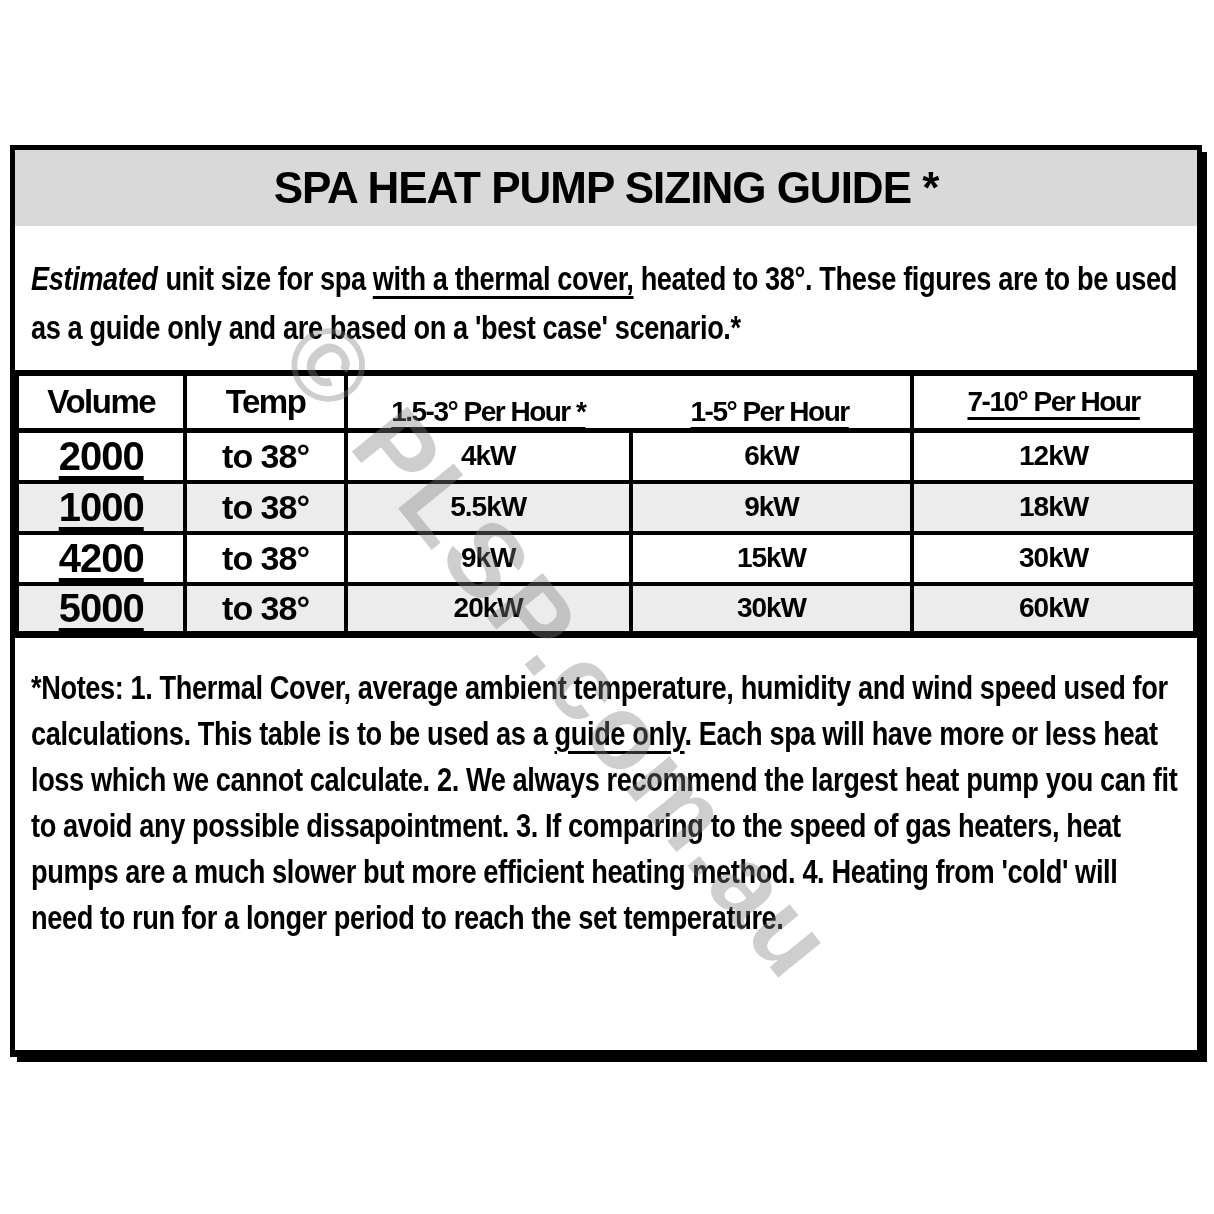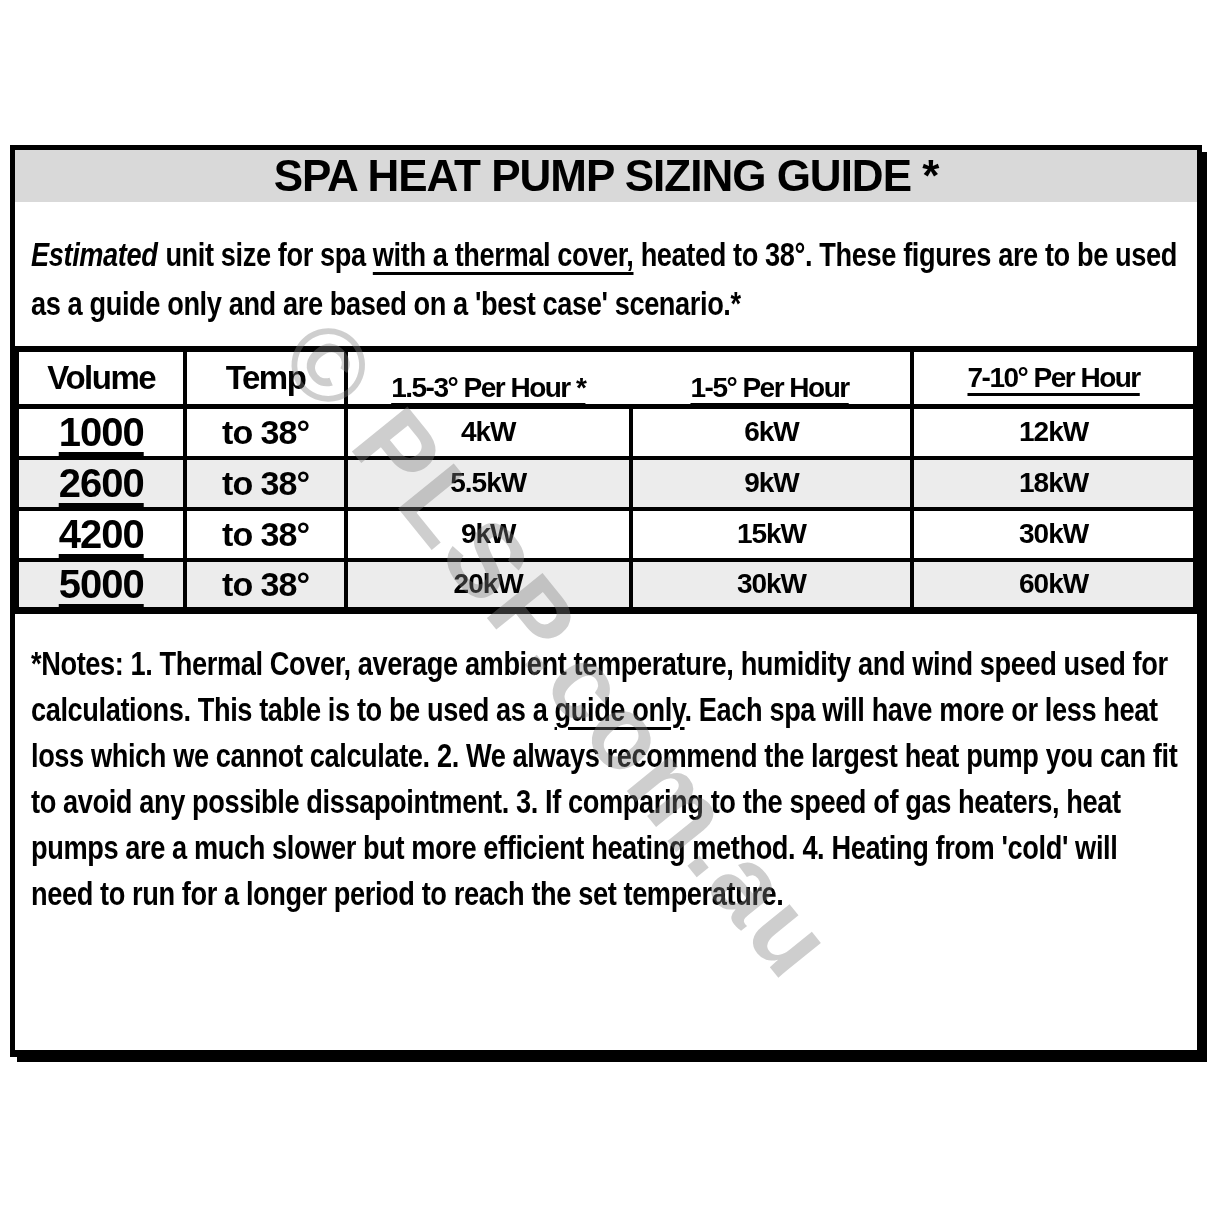--- a/index.html
+++ b/index.html
@@ -15,21 +15,21 @@
   .doc-box {
     position:absolute;
     left:10px; top:145px;
     width:1192px; height:912px;
     border:5px solid #000;
     border-bottom-width:7px;
     background:#ffffff;
     box-shadow:6px 6px 0 -1px #000;
   }
   .title-band {
-    height:52px;
+    height:76px;
     background:#d9d9d9;
     display:flex; align-items:center; justify-content:center;
   }
   .title-band h1 {
     margin:0;
     font-size:44px;
     font-weight:bold;
     letter-spacing:-1px;
     white-space:nowrap;
   }
@@ -142,28 +142,28 @@
         <th><span class="hdr-label">Temp</span></th>
         <th colspan="2">
           <div class="mrow">
             <span class="hdr-rate">1.5-3° Per Hour *</span>
             <span class="hdr-rate">1-5° Per Hour</span>
           </div>
         </th>
         <th><span class="hdr-rate">7-10° Per Hour</span></th>
       </tr>
       <tr>
-        <td><span class="cell-vol">1000</span></td>
+        <td><span class="cell-vol">2000</span></td>
         <td><span class="cell-temp">to 38°</span></td>
         <td><span class="cell-kw">4kW</span></td>
         <td><span class="cell-kw">6kW</span></td>
         <td><span class="cell-kw">12kW</span></td>
       </tr>
       <tr class="stripe">
-        <td><span class="cell-vol">2600</span></td>
+        <td><span class="cell-vol">1000</span></td>
         <td><span class="cell-temp">to 38°</span></td>
         <td><span class="cell-kw">5.5kW</span></td>
         <td><span class="cell-kw">9kW</span></td>
         <td><span class="cell-kw">18kW</span></td>
       </tr>
       <tr>
         <td><span class="cell-vol">4200</span></td>
         <td><span class="cell-temp">to 38°</span></td>
         <td><span class="cell-kw">9kW</span></td>
         <td><span class="cell-kw">15kW</span></td>

